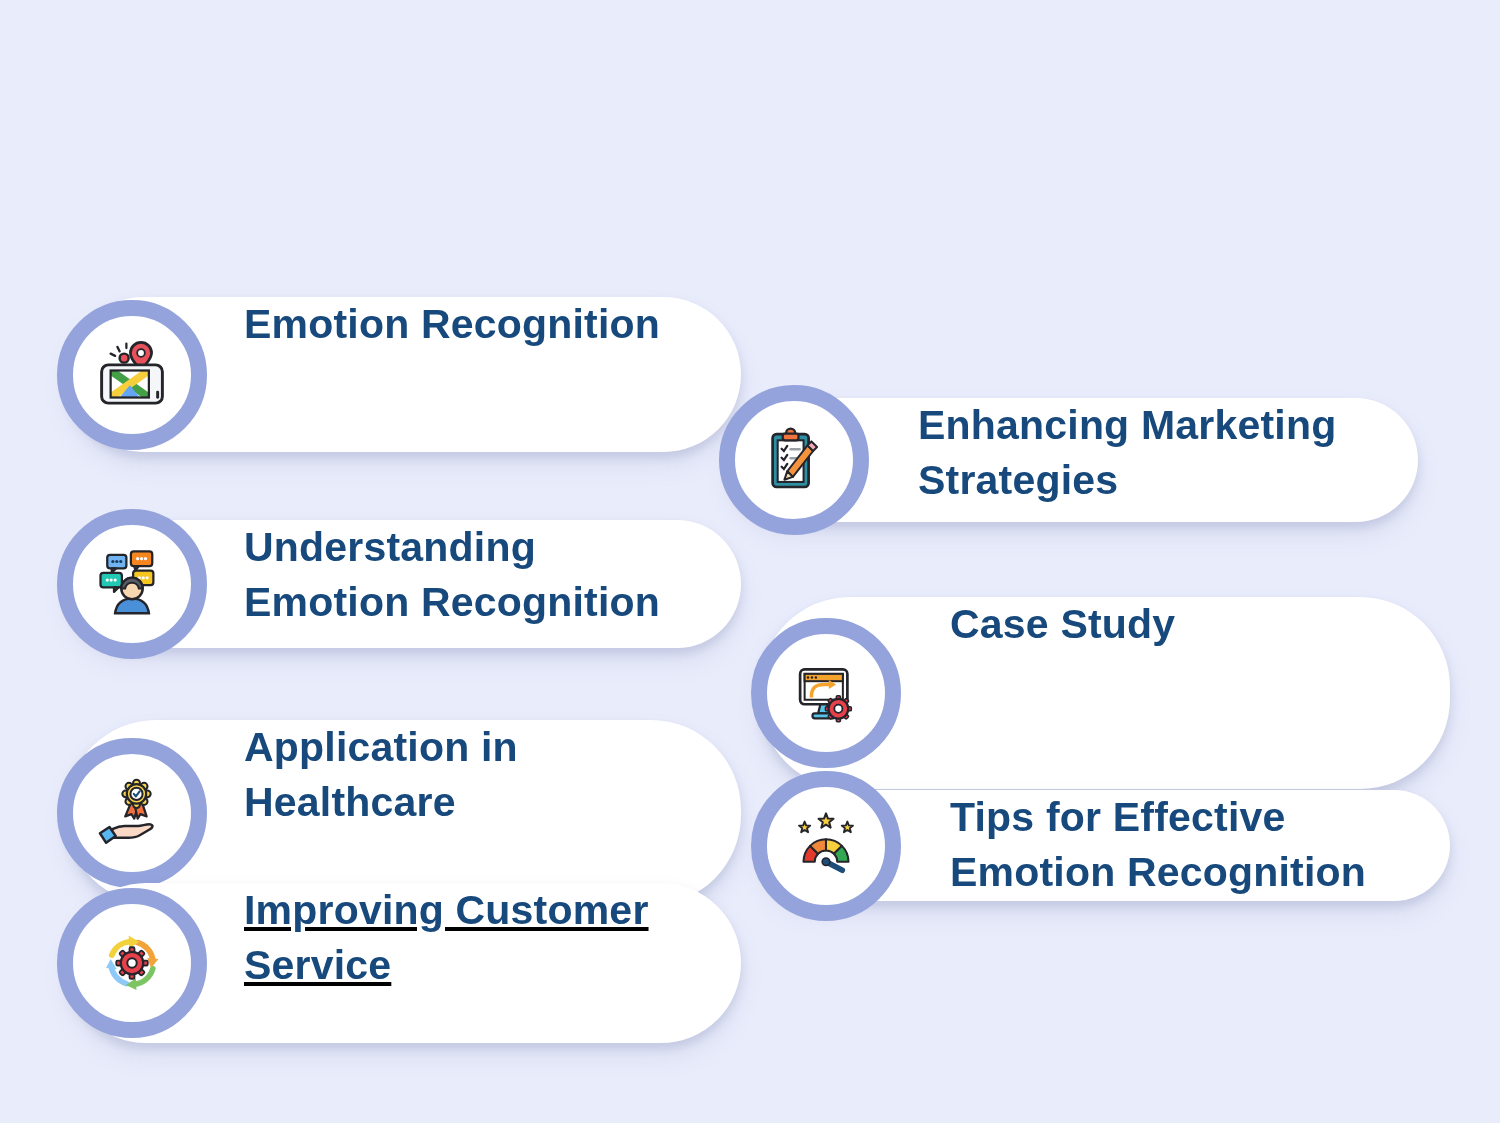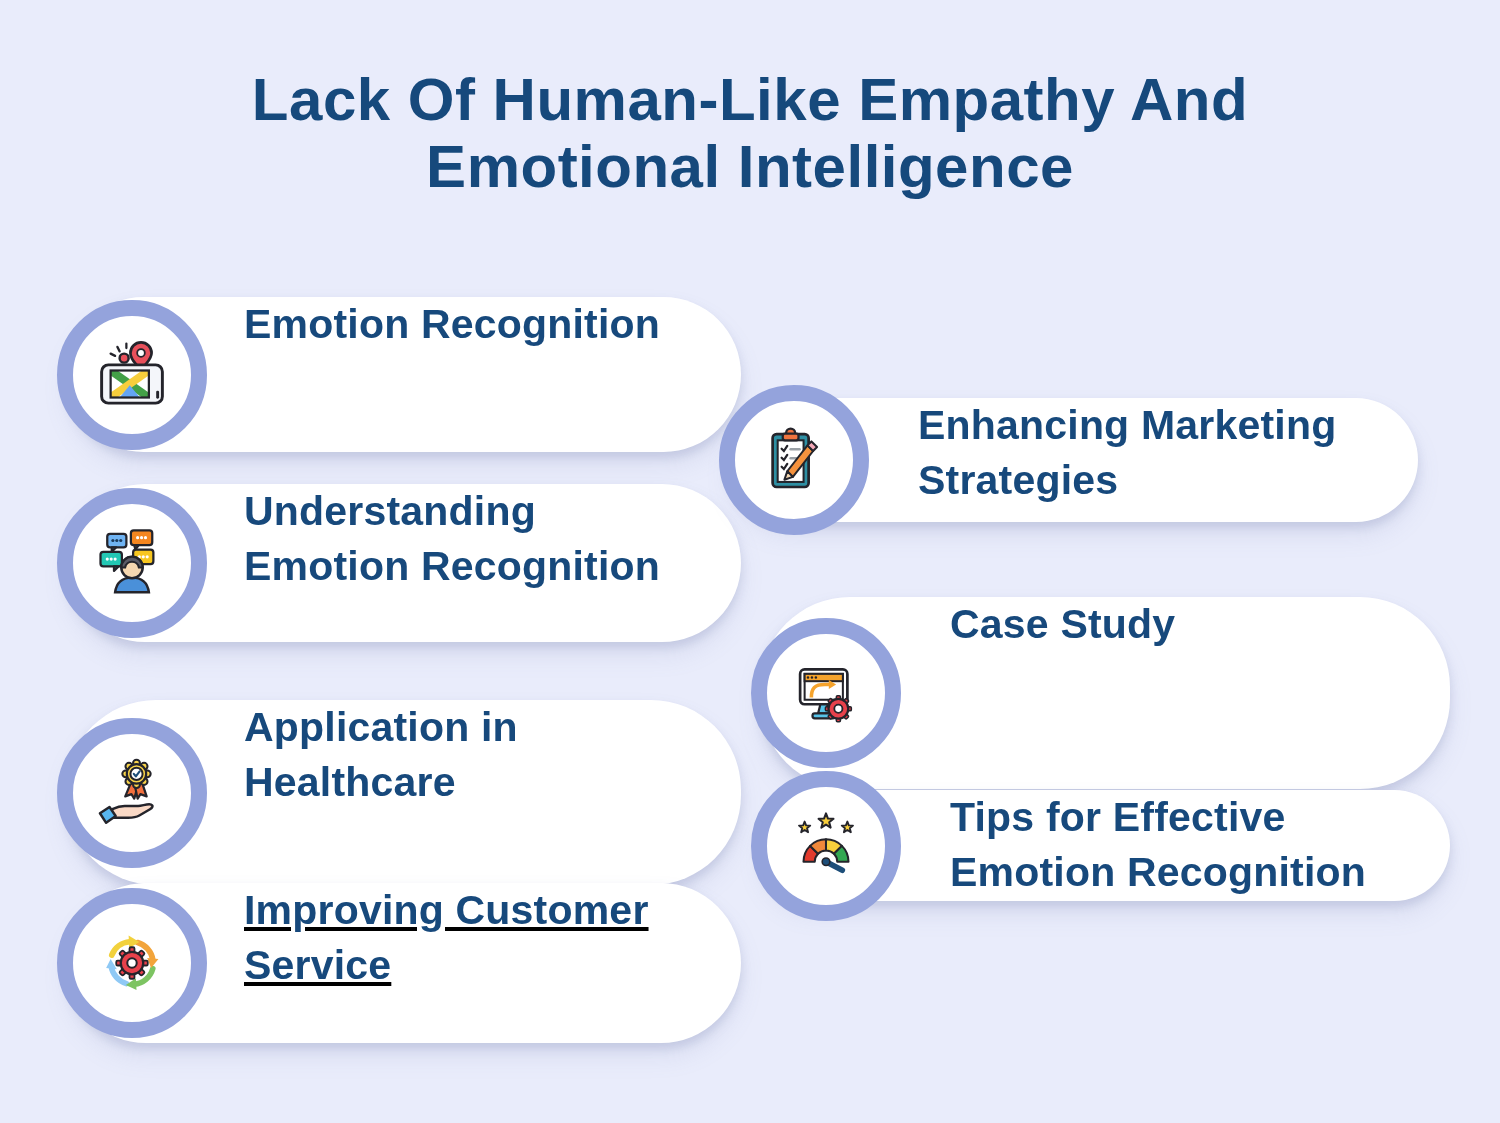--- a/index.html
+++ b/index.html
@@ -11,22 +11,22 @@
     font-size:60px;font-weight:bold;line-height:1.12;
     color:#16497C;letter-spacing:.5px;
   }
 
   .pill{
     position:absolute;background:#ffffff;border-radius:90px;
     box-shadow:0 6px 10px rgba(125,135,180,.25),0 14px 24px rgba(125,135,180,.12);
     display:flex;align-items:flex-start;
   }
   .i1{left:66px;top:297px;width:675px;height:155px;}
-  .i2{left:66px;top:484px;width:675px;height:158px;}
-  .i3{left:66px;top:700px;width:675px;height:185px;}
+  .i2{left:66px;top:520px;width:675px;height:128px;}
+  .i3{left:66px;top:720px;width:675px;height:185px;}
   .i4{left:66px;top:883px;width:675px;height:160px;text-decoration:underline;}
   .i5{left:728px;top:398px;width:690px;height:124px;}
   .i6{left:760px;top:597px;width:690px;height:192px;}
   .i7{left:760px;top:790px;width:690px;height:111px;}
 
   .icon-circle{
     position:absolute;left:-9px;top:50%;transform:translateY(-50%);
     width:118px;height:118px;border-radius:50%;
     background:#ffffff;border:16px solid #94A3DC;
     display:flex;align-items:center;justify-content:center;
@@ -39,22 +39,20 @@
     font-size:41px;font-weight:bold;line-height:1.35;
     color:#17497C;letter-spacing:.2px;
   }
   .col-right .label{padding-left:190px;}
 </style>
 </head>
 <body>
 
 <div class="canvas">
 
-  <div class="title">Lack Of Human-Like Empathy And
-Emotional Intelligence</div>
 
   <div class="pill i1 col-left">
     <div class="icon-circle">
       <svg viewBox="0 0 64 64" width="72" height="72">
         <g stroke="#24242b" stroke-width="2" stroke-linecap="round" fill="none">
           <path d="M19 7l2 4M27 4v4M13 13l4 2"></path>
         </g>
         <path d="M40 3c-5.2 0-9.4 4.2-9.4 9.4C30.6 19 40 27 40 27s9.4-8.6 9.4-14.6C49.4 7.2 45.2 3 40 3z" fill="#E8505B" stroke="#24242b" stroke-width="2.4"></path>
         <circle cx="40" cy="12.4" r="3.4" fill="#fff" stroke="#24242b" stroke-width="1.6"></circle>
         <circle cx="25" cy="17" r="4" fill="#E8505B" stroke="#24242b" stroke-width="2.2"></circle>

